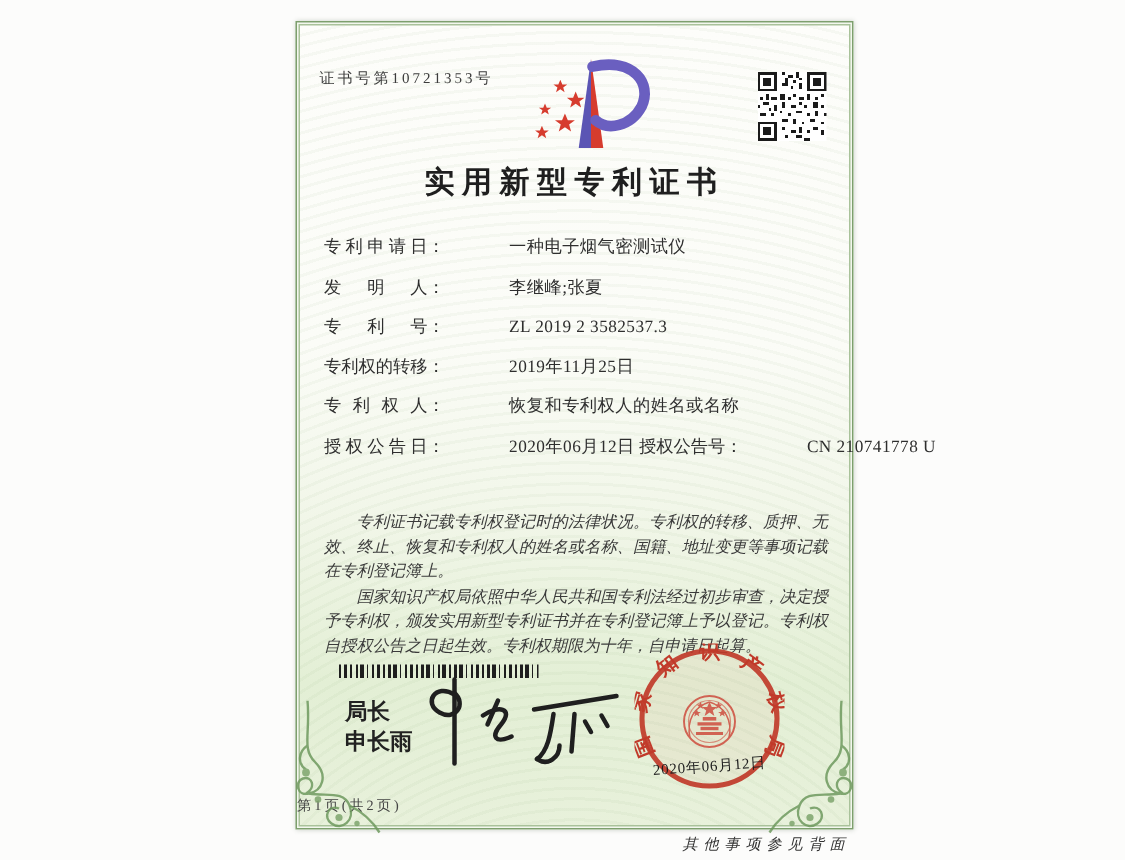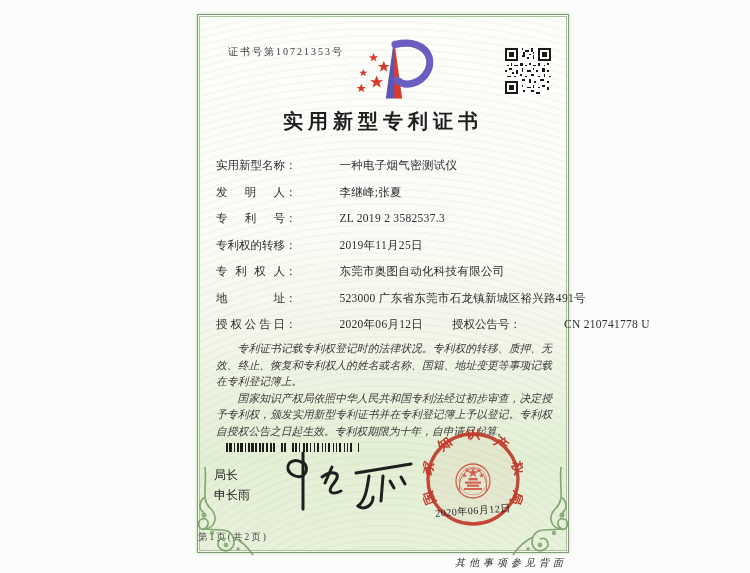--- a/index.html
+++ b/index.html
@@ -13,39 +13,39 @@
   .stage{position:absolute;inset:0;}
   
   .page{
     position:absolute;left:197px;top:14px;width:370px;height:537px;
     background:linear-gradient(180deg,#fdfdfa 0%,#fbfcf7 40%,#f1f6e8 62%,#e3efd5 82%,#e8f1db 100%);
     border:1px solid #7d9f6d;
     box-shadow:inset 0 0 0 1px #f3f7ee, inset 0 0 0 2px #a9c29a, 0 0 3px rgba(60,80,50,.25);
   }
   .page::before{content:'';position:absolute;inset:2px;pointer-events:none;
     background:repeating-radial-gradient(circle at 50% 135%, rgba(110,150,90,.05) 0 2px, transparent 2px 7px);}
-  .cert-no{position:absolute;left:30px;top:30px;font-size:10px;letter-spacing:2px;color:#3c3c3c;}
+  .cert-no{position:absolute;left:15px;top:30px;font-size:10px;letter-spacing:2px;color:#3c3c3c;}
   .logo{position:absolute;left:150px;top:20px;width:92px;height:72px;}
   .title{position:absolute;left:0;right:0;top:93px;text-align:center;
     font-size:20px;font-weight:bold;letter-spacing:5px;color:#1f1f1f;}
   .qr{position:absolute;left:307px;top:33px;width:46px;height:46px;}
   
   .fields{position:absolute;left:18px;right:12px;top:142px;}
   .row{font-size:11.5px;line-height:17px;margin-bottom:9.5px;white-space:nowrap;color:#2e2e2e;}
   .fl{display:inline-block;width:69px;text-align:justify;text-align-last:justify;vertical-align:bottom;}
-  .fl2{display:inline-block;margin-left:26px;}
+  .fl2{display:inline-block;}
   .fv{letter-spacing:.3px;margin-left:40px;}
   
   .paras{position:absolute;left:18px;right:16px;top:325px;
     font-size:10.8px;line-height:16.5px;color:#3a3a3a;font-style:italic;text-align:justify;}
   .paras p{margin:0;text-indent:2em;}
   
   .barcode{position:absolute;left:28px;top:428px;width:133px;height:9px;
     background:repeating-linear-gradient(90deg,#1e1e1e 0 1.5px,transparent 1.5px 3px,#1e1e1e 3px 5.5px,transparent 5.5px 7.5px,#1e1e1e 7.5px 8.5px,transparent 8.5px 11px);}
-  .signer{position:absolute;left:16px;top:450px;font-size:12px;font-weight:normal;line-height:20px;color:#222;}
+  .signer{position:absolute;left:32px;top:450px;font-size:15px;font-weight:bold;line-height:20px;color:#222;}
   .sig{position:absolute;left:72px;top:428px;width:165px;height:78px;}
   .seal{position:absolute;left:225px;top:414px;width:100px;height:100px;}
   .seal-date{position:absolute;left:222px;top:489px;width:106px;text-align:center;
     font-size:10px;color:#1d1d1d;transform:rotate(-4deg);letter-spacing:.5px;}
   .page-footer{position:absolute;left:0;right:0;top:516px;
     font-size:9.5px;letter-spacing:2px;color:#444;}
   .orn{position:absolute;width:58px;height:90px;opacity:.85;}
   .orn-left{left:-2px;bottom:-5px;}
   .orn-right{right:-2px;bottom:-5px;transform:scaleX(-1);}
   .back-note{position:absolute;left:197px;top:556px;width:370px;text-align:right;
@@ -92,42 +92,38 @@
         <use href="#star5" transform="translate(15,37) scale(0.8)"></use>
         <use href="#star5" transform="translate(28,46) scale(1.3)"></use>
         <use href="#star5" transform="translate(13,52) scale(0.9)"></use>
       </g>
     </svg>
 
     <div class="title">实用新型专利证书</div>
 
     <div class="fields">
       <div class="row">
-        <span class="fl">实用新型名称</span><span>：</span>
+        <span class="fl">专利申请日</span><span>：</span>
         <span class="fv">一种电子烟气密测试仪</span>
       </div>
       <div class="row">
         <span class="fl">发明人</span><span>：</span>
         <span class="fv">李继峰;张夏</span>
       </div>
       <div class="row">
         <span class="fl">专利号</span><span>：</span>
         <span class="fv">ZL 2019 2 3582537.3</span>
       </div>
       <div class="row">
         <span class="fl">专利权的转移</span><span>：</span>
         <span class="fv">2019年11月25日</span>
       </div>
       <div class="row">
         <span class="fl">专利权人</span><span>：</span>
-        <span class="fv">东莞市奥图自动化科技有限公司</span>
-      </div>
-      <div class="row">
-        <span class="fl">地址</span><span>：</span>
-        <span class="fv">523000 广东省东莞市石龙镇新城区裕兴路491号</span>
+        <span class="fv">恢复和专利权人的姓名或名称</span>
       </div>
       <div class="row">
         <span class="fl">授权公告日</span><span>：</span>
         <span class="fv">2020年06月12日</span>
         <span class="fl2">授权公告号</span><span>：</span>
         <span class="fv">CN 210741778 U</span>
       </div>
     </div>
 
     <div class="paras">

